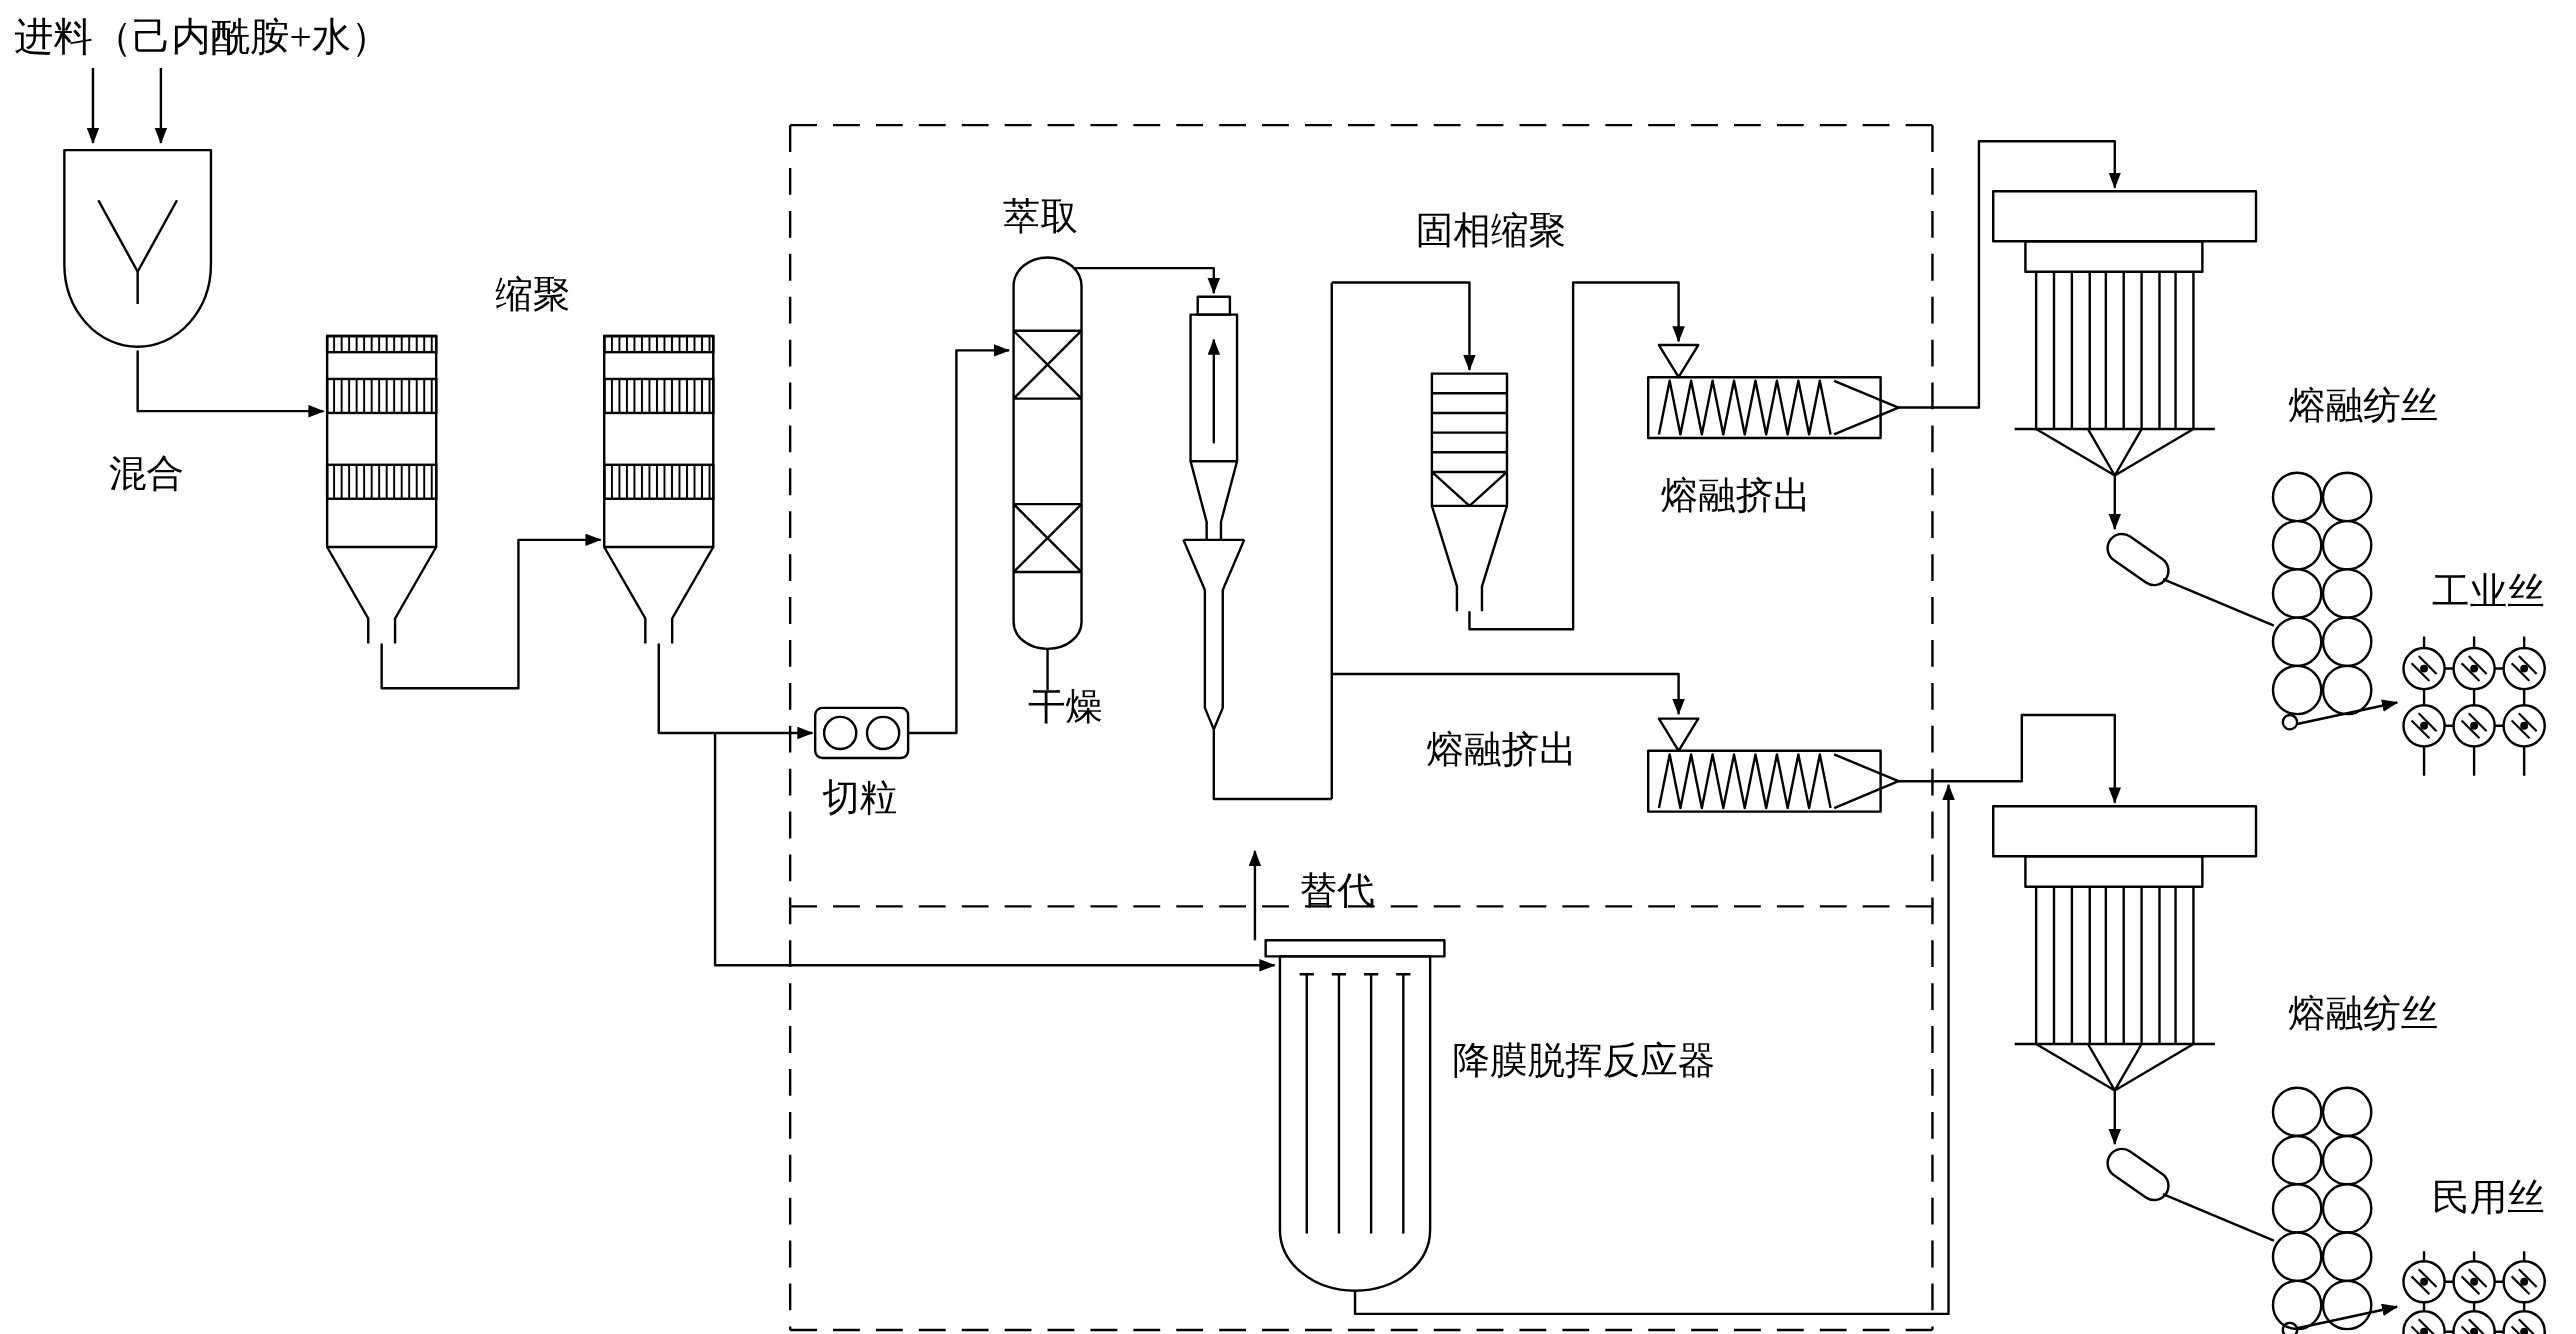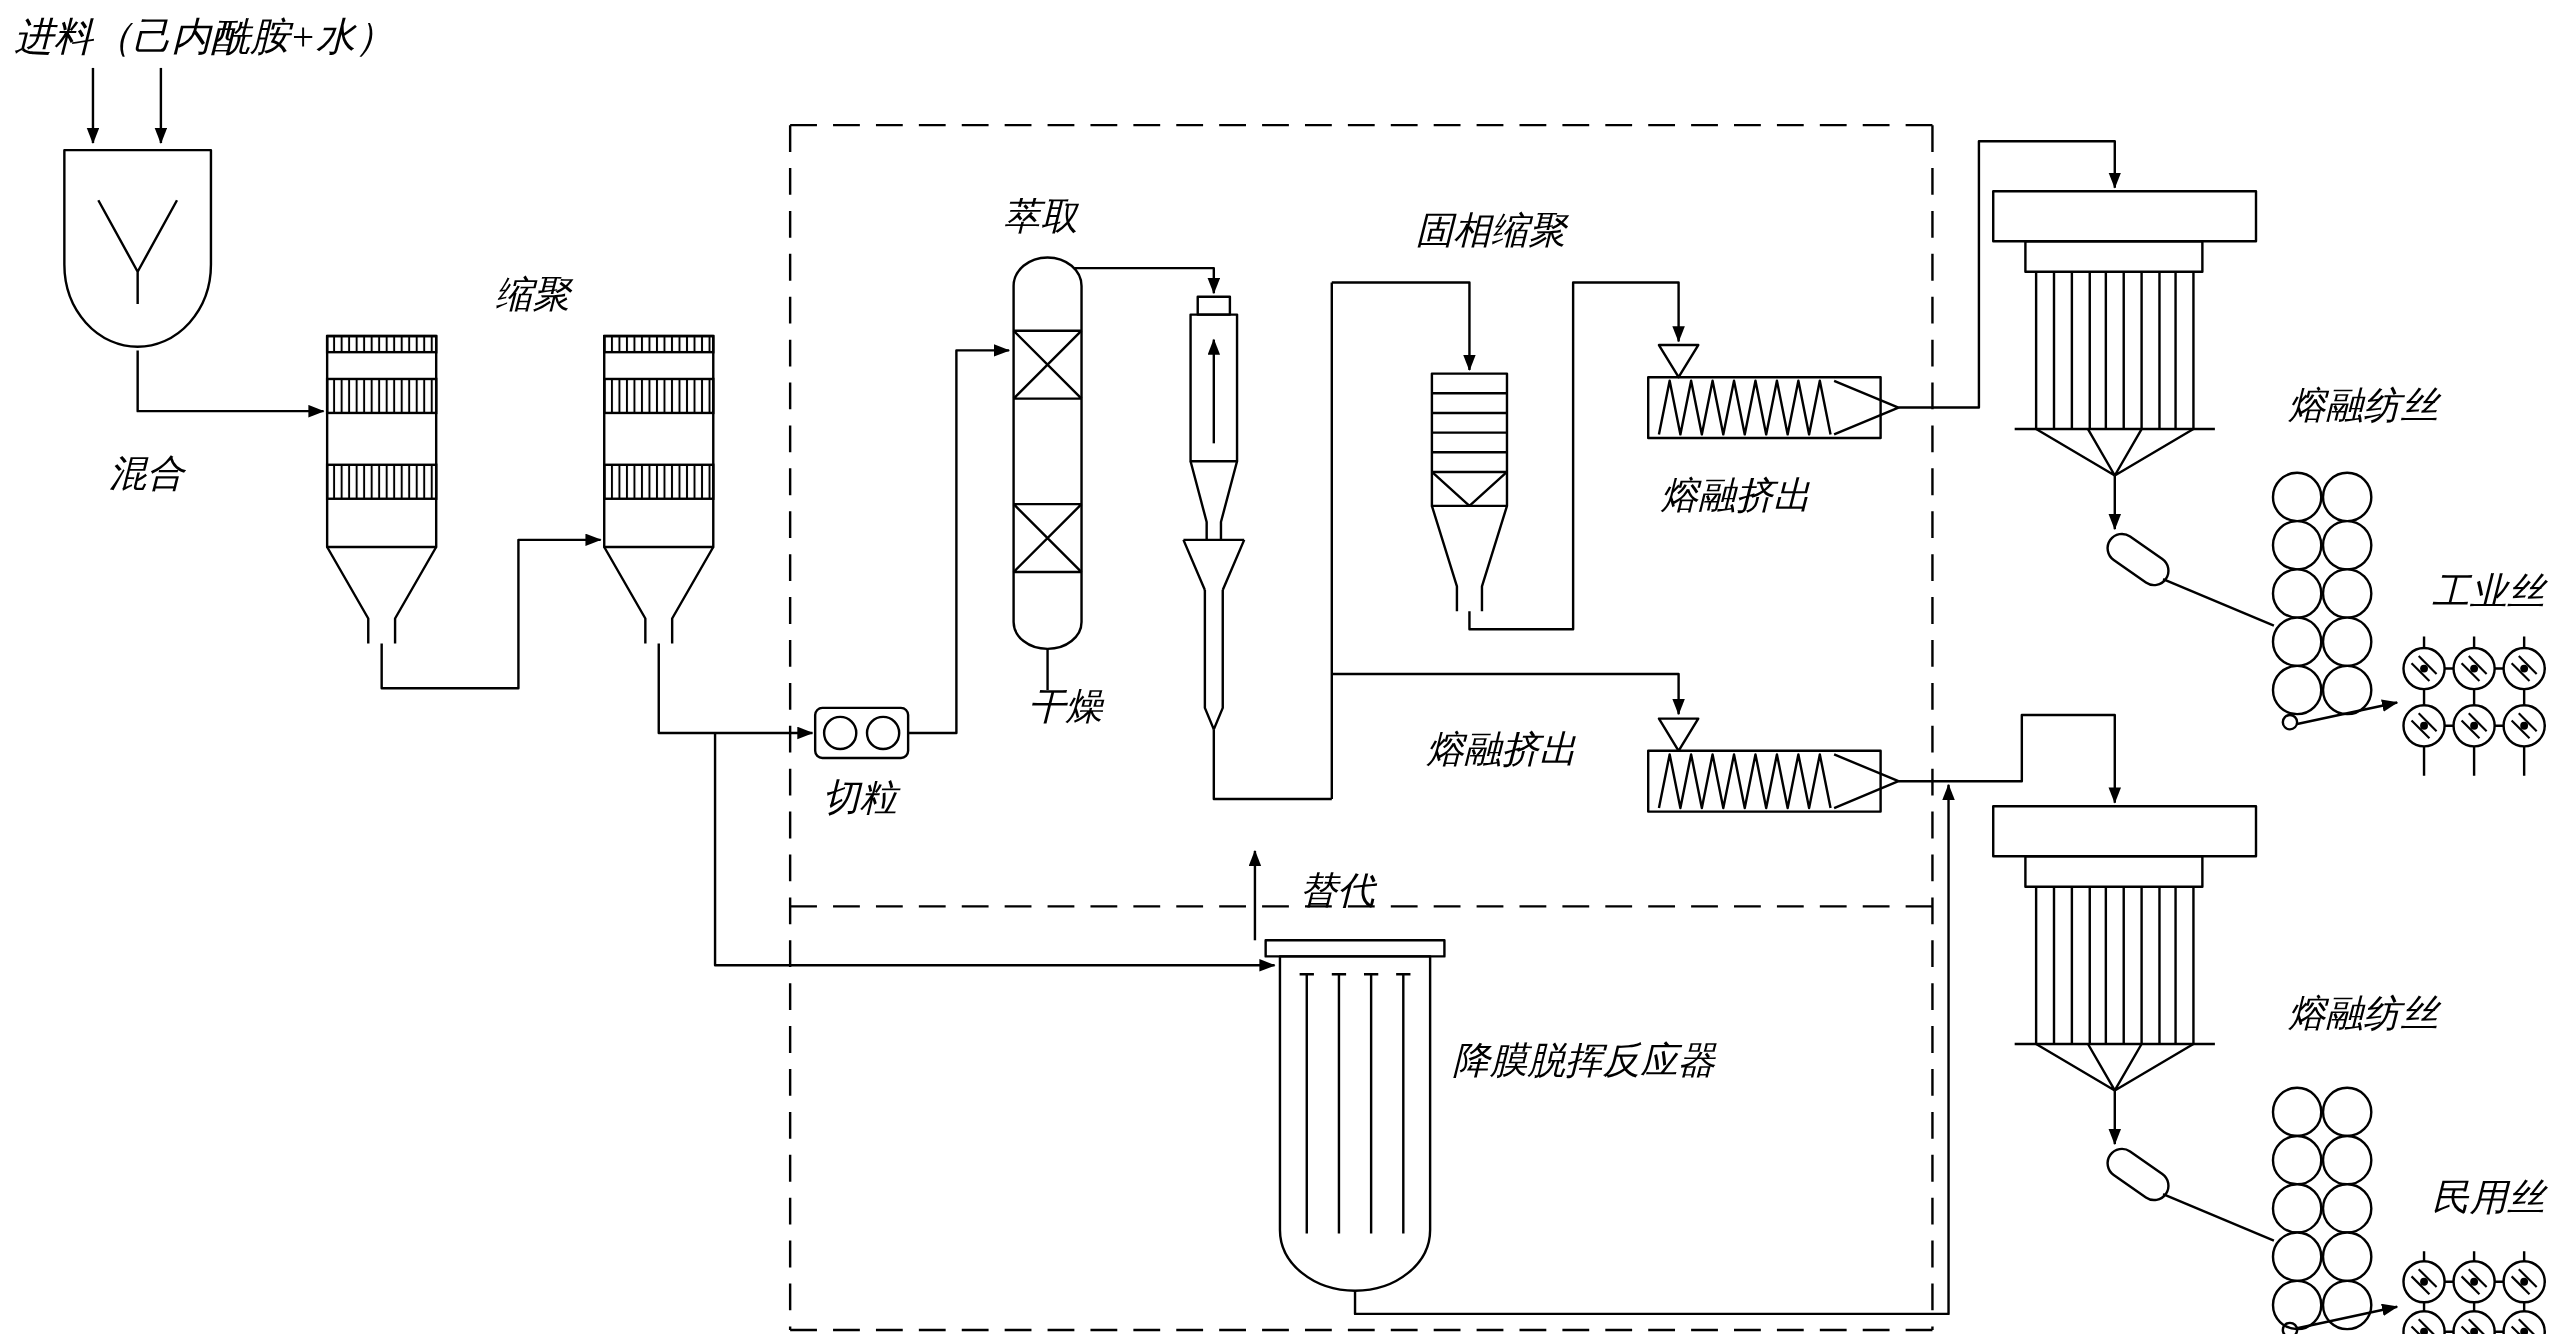--- a/index.html
+++ b/index.html
@@ -1,16 +1,16 @@
 <!DOCTYPE html>
 <html style="font-size:14.3px"><head>
 <meta charset="utf-8">
 <style>
   html,body{margin:0;padding:0;background:#ffffff;}
-  .canvas{width:100%;background:#ffffff;font-style:italic;}
+  .canvas{width:100%;background:#ffffff;}
   svg{display:block;width:100%;height:auto;background:#ffffff;}
   .st{fill:none;stroke:#000;stroke-width:1.35;stroke-linejoin:round;stroke-linecap:butt;}
   .fw{fill:#ffffff;stroke:#000;stroke-width:1.35;}
   .dash{fill:none;stroke:#000;stroke-width:1.35;stroke-dasharray:15 9;}
   .hb{stroke:#000;stroke-width:1.35;}
   text.lbl{font-family:"Liberation Serif","DejaVu Serif",serif;font-size:21px;fill:#000;stroke:none;}
   text.big{font-size:22px;}
 </style>
 </head>
 <body>

